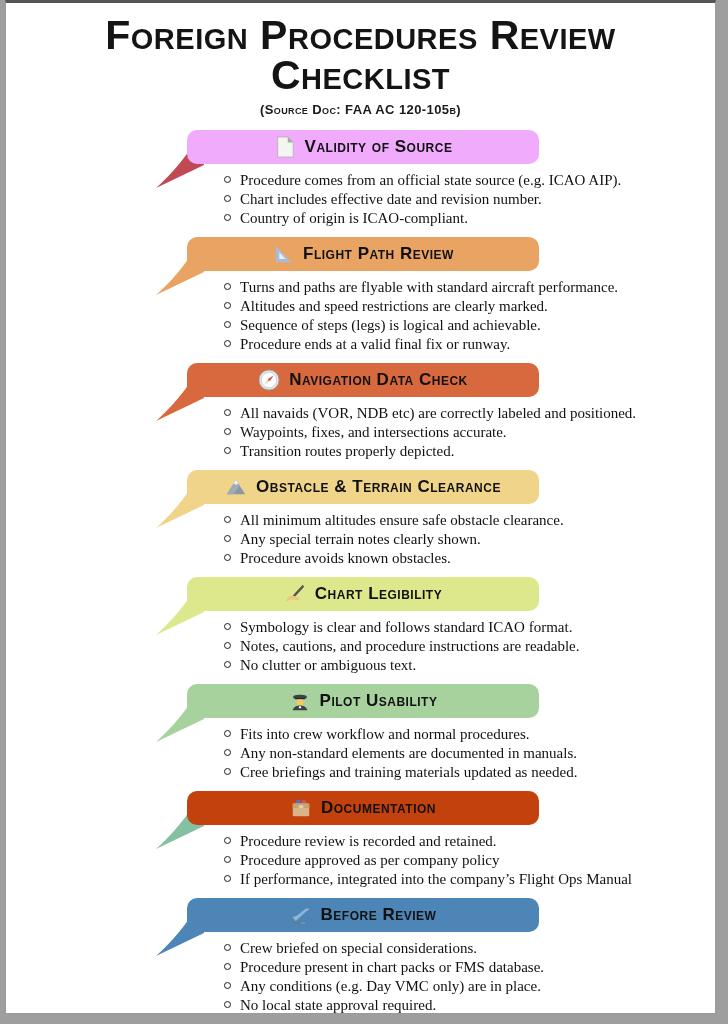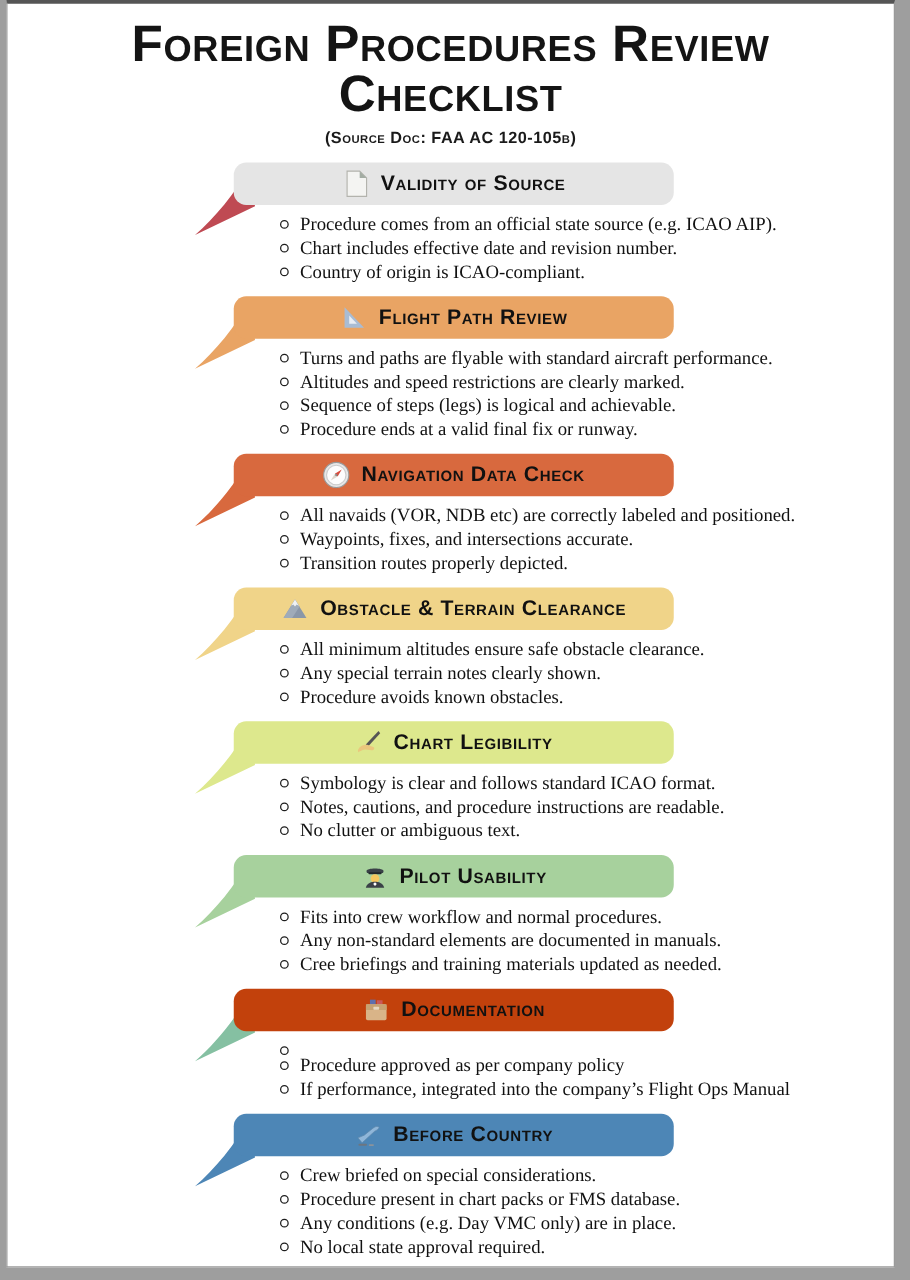--- a/index.html
+++ b/index.html
@@ -100,21 +100,21 @@
   <header>
     <h1 class="page-title">Foreign Procedures Review Checklist</h1>
     <div class="page-subtitle">(Source Doc: FAA AC 120-105b)</div>
   </header>
   <div id="sections">
       <section class="section">
         <div class="banner-row">
           <svg class="tail" viewBox="0 0 50 60">
             <path d="M46 2 C 34 24 18 43 2 57 L 50 34 Z" fill="#bf4a53"></path>
           </svg>
-          <div class="banner" style="background:#e5e5e5">
+          <div class="banner" style="background:#f0abfc">
             <span class="icon">
               <svg viewBox="0 0 24 24">
                 <path d="M4 1h11l6 6v16H4z" fill="#f4f4f2" stroke="#b3b3ad" stroke-width="1"></path>
                 <path d="M15 1l6 6h-6z" fill="#a3aca3"></path>
               </svg>
             </span>
             <span class="banner-title">Validity of Source</span>
           </div>
         </div>
         <ul class="items">
@@ -307,20 +307,21 @@
                 <rect x="3" y="7" width="18" height="5" fill="#c7a272"></rect>
                 <rect x="9.5" y="9.2" width="5" height="2.6" rx="0.6" fill="#e8d9c0"></rect>
               </svg>
             </span>
             <span class="banner-title">Documentation</span>
           </div>
         </div>
         <ul class="items">
           <li>
             <span class="marker"></span>
+            <span class="item-text">Procedure review is recorded and retained.</span>
           </li>
           <li>
             <span class="marker"></span>
             <span class="item-text">Procedure approved as per company policy</span>
           </li>
           <li>
             <span class="marker"></span>
             <span class="item-text">If performance, integrated into the company’s Flight Ops Manual</span>
           </li>
         </ul>
@@ -331,21 +332,21 @@
             <path d="M46 2 C 34 24 18 43 2 57 L 50 34 Z" fill="#4d86b6"></path>
           </svg>
           <div class="banner" style="background:#4d86b6">
             <span class="icon">
               <svg viewBox="0 0 24 24">
                 <path d="M2.5 14.5 L8 12.2 L16 5.8 c1.8-1.4 4.1-1.6 5.1-.6 c-.3 1.2-1.9 2.7-3.9 3.5 L6.2 18.8 Z" fill="#8fb6d9" stroke="#5f87ab" stroke-width="0.6"></path>
                 <rect x="3" y="19.6" width="7.5" height="1.8" rx="0.9" fill="#6d7680"></rect>
                 <rect x="12" y="20" width="4.5" height="1.5" rx="0.75" fill="#8a939c"></rect>
               </svg>
             </span>
-            <span class="banner-title">Before Country</span>
+            <span class="banner-title">Before Review</span>
           </div>
         </div>
         <ul class="items">
           <li>
             <span class="marker"></span>
             <span class="item-text">Crew briefed on special considerations.</span>
           </li>
           <li>
             <span class="marker"></span>
             <span class="item-text">Procedure present in chart packs or FMS database.</span>

